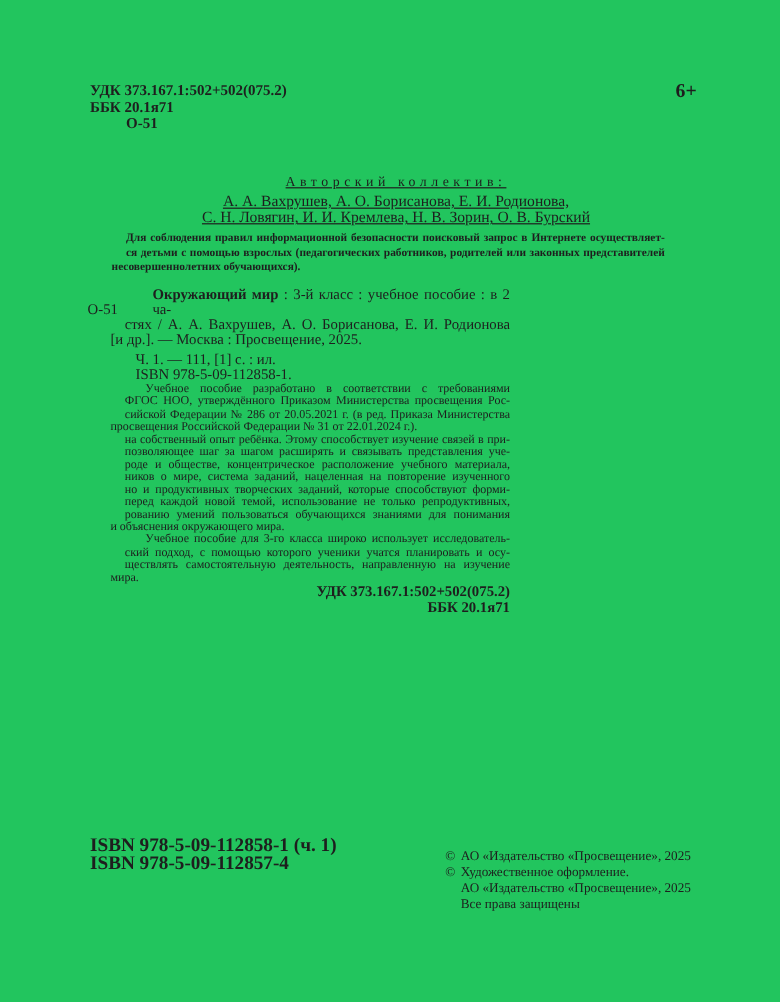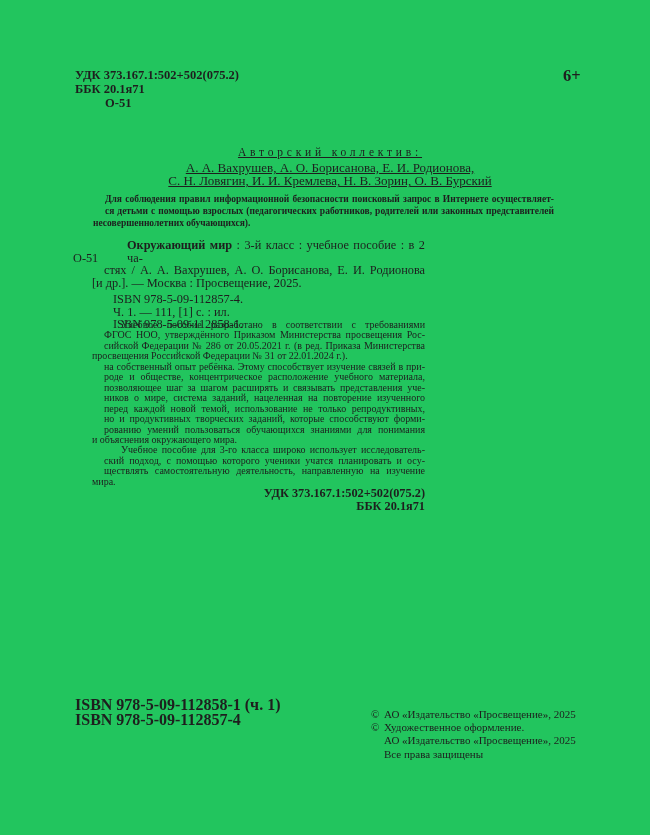--- a/index.html
+++ b/index.html
@@ -121,38 +121,37 @@
     <div class="jline">ся детьми с помощью взрослых (педагогических работников, родителей или законных представителей</div>
     <div>несовершеннолетних обучающихся).</div>
   </div>
 
   <div class="abs catalog">
     <div class="code">О-51</div>
     <div class="first jline"><b>Окружающий мир</b><span> : 3-й класс : учебное пособие : в 2 ча-</span></div>
     <div class="jline">стях / А. А. Вахрушев, А. О. Борисанова, Е. И. Родионова</div>
     <div>[и др.]. — Москва : Просвещение, 2025.</div>
     <div class="isbn-group">
-      <div>ISBN 978-5-09-112857-4.</div>
       <div>Ч. 1. — 111, [1] с. : ил.</div>
       <div>ISBN 978-5-09-112858-1.</div>
     </div>
   </div>
 
   <div class="abs annotation">
     <div class="indent jline">Учебное пособие разработано в соответствии с требованиями</div>
     <div class="jline">ФГОС НОО, утверждённого Приказом Министерства просвещения Рос-</div>
     <div class="jline">сийской Федерации № 286 от 20.05.2021 г. (в ред. Приказа Министерства</div>
     <div>просвещения Российской Федерации № 31 от 22.01.2024 г.).</div>
 
     <div class="jline">на собственный опыт ребёнка. Этому способствует изучение связей в при-</div>
+    <div class="jline">позволяющее шаг за шагом расширять и связывать представления уче-</div>
     <div class="jline">роде и обществе, концентрическое расположение учебного материала,</div>
-    <div class="jline">позволяющее шаг за шагом расширять и связывать представления уче-</div>
     <div class="jline">ников о мире, система заданий, нацеленная на повторение изученного</div>
+    <div class="jline">но и продуктивных творческих заданий, которые способствуют форми-</div>
     <div class="jline">перед каждой новой темой, использование не только репродуктивных,</div>
-    <div class="jline">но и продуктивных творческих заданий, которые способствуют форми-</div>
     <div class="jline">рованию умений пользоваться обучающихся знаниями для понимания</div>
     <div>и объяснения окружающего мира.</div>
 
     <div class="indent jline">Учебное пособие для 3-го класса широко использует исследователь-</div>
     <div class="jline">ский подход, с помощью которого ученики учатся планировать и осу-</div>
     <div class="jline">ществлять самостоятельную деятельность, направленную на изучение</div>
     <div>мира.</div>
   </div>
 
   <div class="abs mid-codes">

